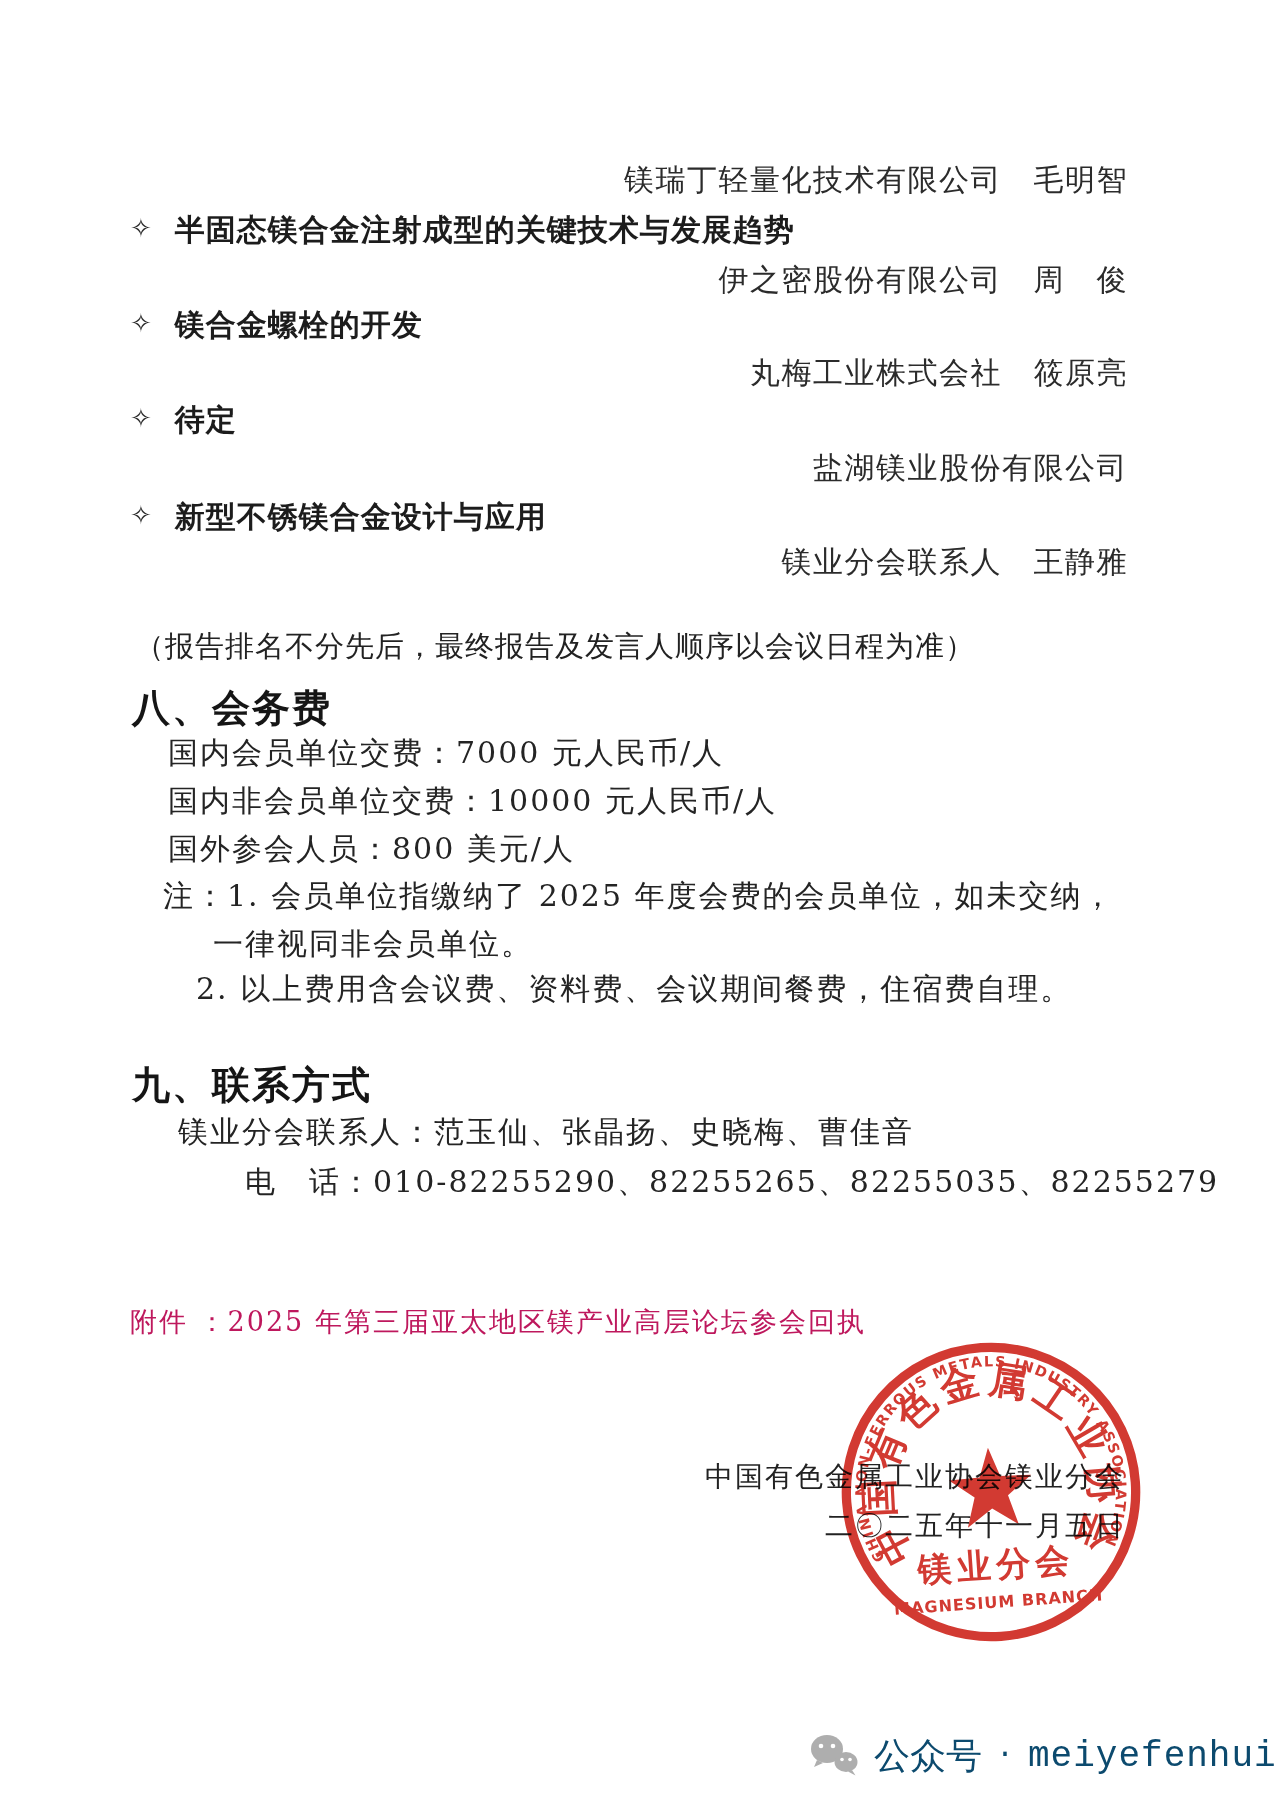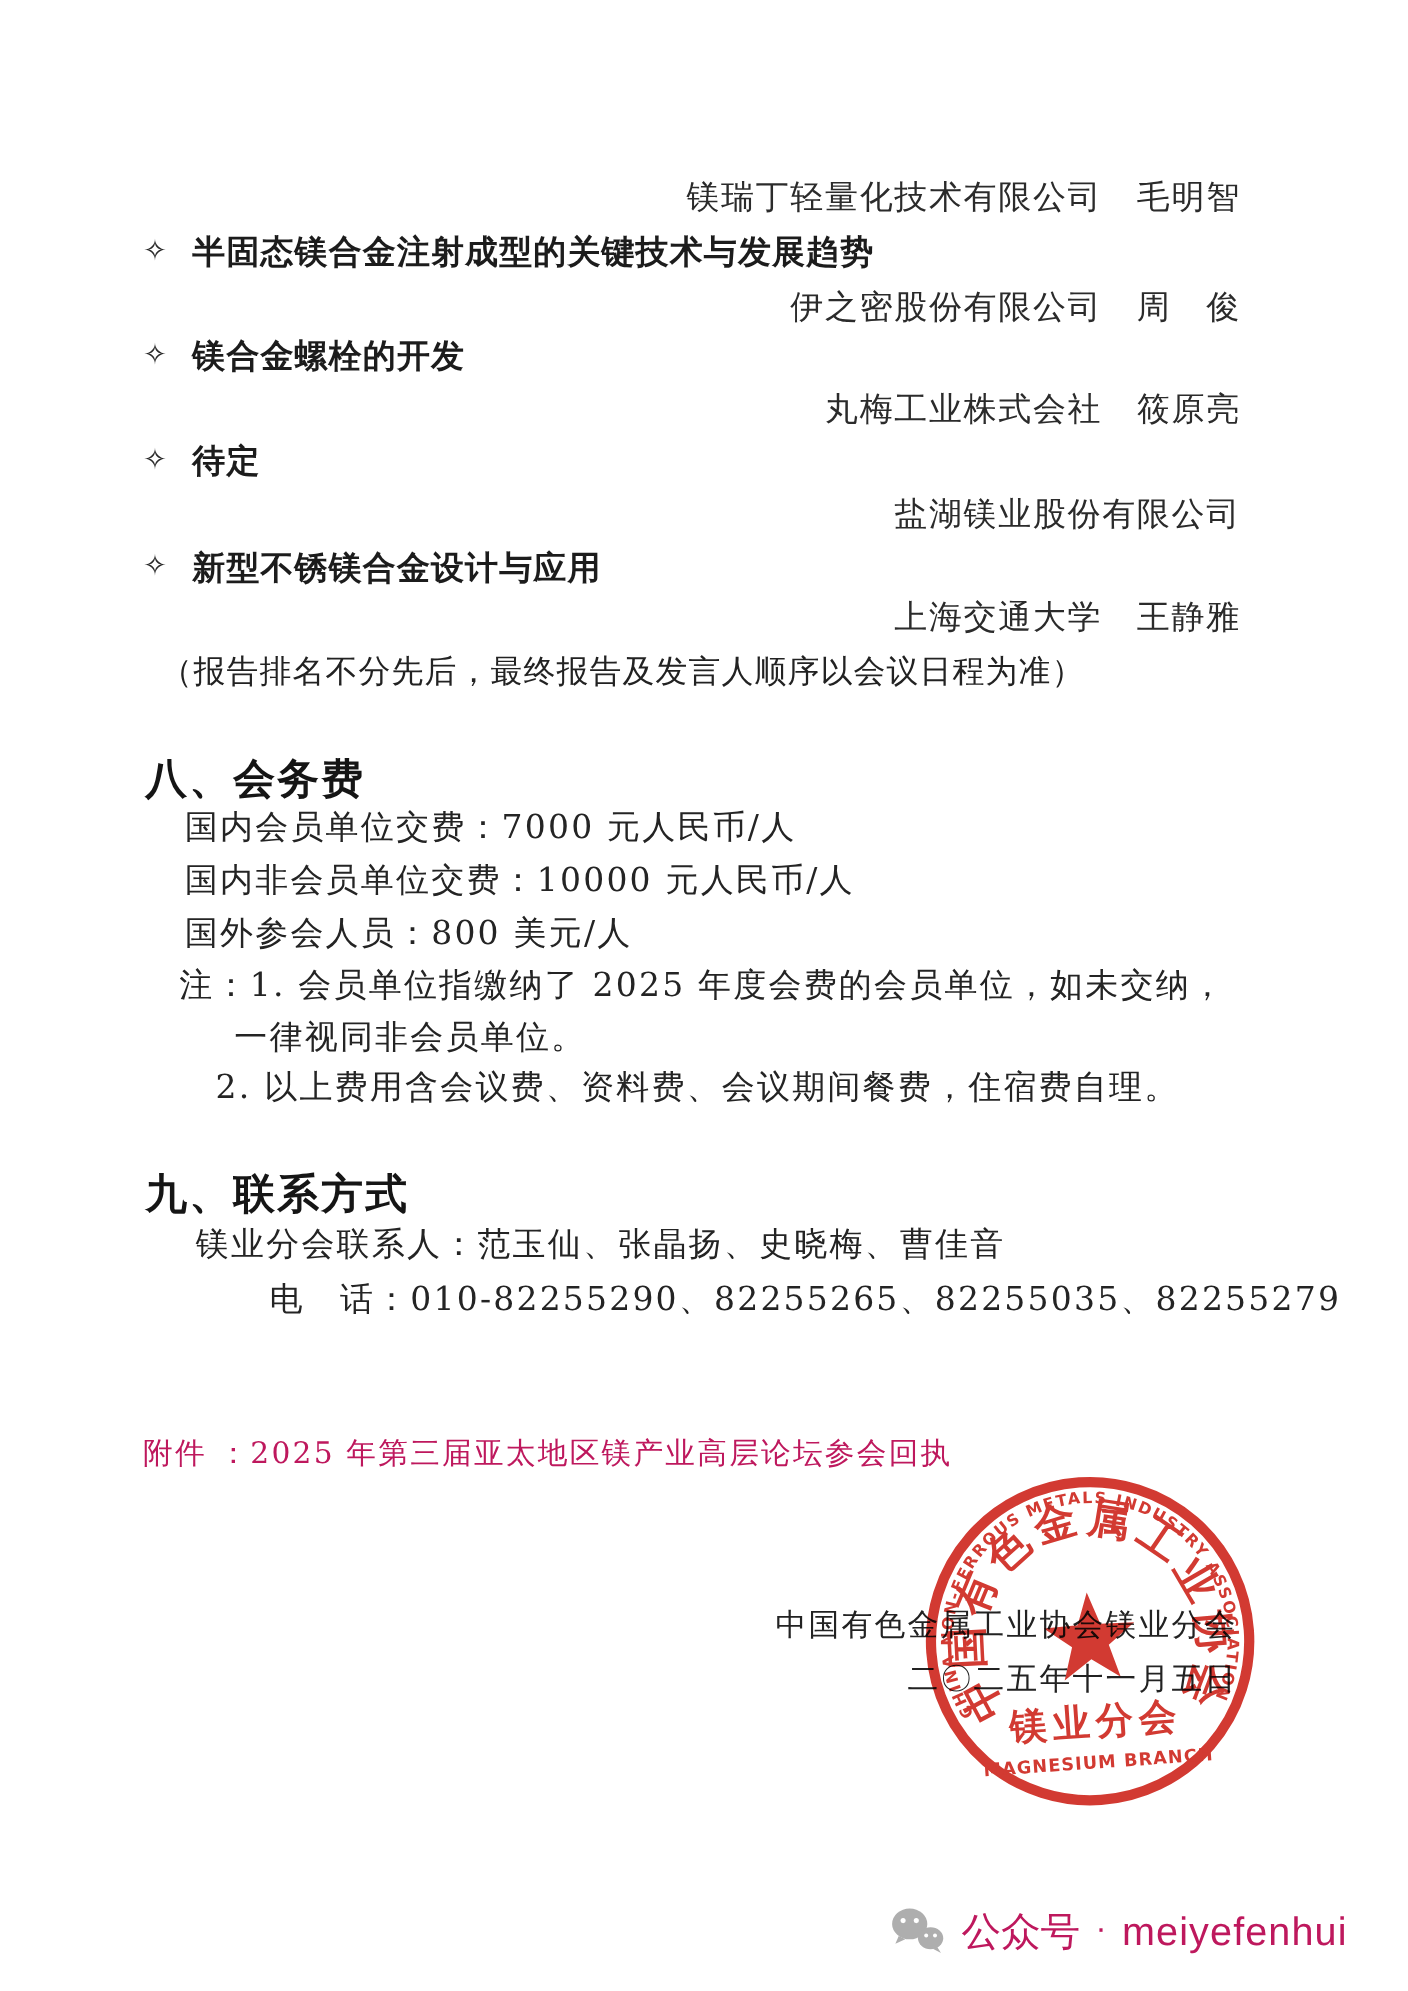--- a/index.html
+++ b/index.html
@@ -15,37 +15,37 @@
   .speaker{
     right:152px;text-align:right;
     font-size:30px;letter-spacing:1.5px;color:#2b2b2b;
   }
   .topic{
     left:130px;display:flex;align-items:center;gap:22px;
     font-family:"DejaVu Sans", sans-serif;font-weight:bold;
     font-size:30px;color:#1c1c1c;letter-spacing:1px;
   }
   .diamond{font-weight:normal;font-size:26px;color:#2a2a2a;transform:translateY(-1px);}
-  .paren-note{left:146px;font-size:29px;letter-spacing:1px;color:#222;}
+  .paren-note{left:135px;font-size:29px;letter-spacing:1px;color:#222;margin-top:36px;}
   .sec-title{
     left:132px;font-family:"DejaVu Sans", sans-serif;font-weight:bold;
     font-size:38px;color:#151515;letter-spacing:2px;
   }
   .body-line{font-size:30px;letter-spacing:2px;color:#242424;}
   .attach{left:130px;font-size:27px;letter-spacing:2px;color:#be185d;}
   .sig{right:155px;text-align:right;font-size:28px;letter-spacing:2px;color:#222;}
   .seal-wrap{
     position:absolute;left:836px;top:1337px;width:310px;height:310px;
     transform:rotate(-4deg);
     mix-blend-mode:multiply;opacity:.93;
   }
   .footer{
     position:absolute;left:808px;top:1726px;height:60px;
     display:flex;align-items:center;gap:14px;
-    font-family:Liberation Sans, sans-serif;color:#be185d;font-size:36px;
+    font-family:Liberation Mono, monospace;color:#0c4a6e;font-size:36px;
   }
   .footer .acct{letter-spacing:1px;}
   .footer .sep{font-size:30px;transform:translateY(-2px);}
 </style>
 </head>
 <body>
 
 <div class="page">
 
   <div class="line speaker" style="top:163px">镁瑞丁轻量化技术有限公司　毛明智</div>
@@ -69,21 +69,21 @@
     <span>待定</span>
   </div>
 
   <div class="line speaker" style="top:451px">盐湖镁业股份有限公司</div>
 
   <div class="line topic" style="top:500px">
     <span class="diamond">✧</span>
     <span>新型不锈镁合金设计与应用</span>
   </div>
 
-  <div class="line speaker" style="top:545px">上海交通大学　王静雅</div>
+  <div class="line speaker" style="top:545px">镁业分会联系人　王静雅</div>
 
   <div class="line paren-note" style="top:594px">（报告排名不分先后，最终报告及发言人顺序以会议日程为准）</div>
 
   <div class="line sec-title" style="top:687px">八、会务费</div>
   <div class="line body-line" style="top:736px;left:168px">国内会员单位交费：7000 元人民币/人</div>
   <div class="line body-line" style="top:784px;left:168px">国内非会员单位交费：10000 元人民币/人</div>
   <div class="line body-line" style="top:832px;left:168px">国外参会人员：800 美元/人</div>
   <div class="line body-line" style="top:879px;left:163px">注：1. 会员单位指缴纳了 2025 年度会费的会员单位，如未交纳，</div>
   <div class="line body-line" style="top:927px;left:213px">一律视同非会员单位。</div>
   <div class="line body-line" style="top:972px;left:196px">2. 以上费用含会议费、资料费、会议期间餐费，住宿费自理。</div>

